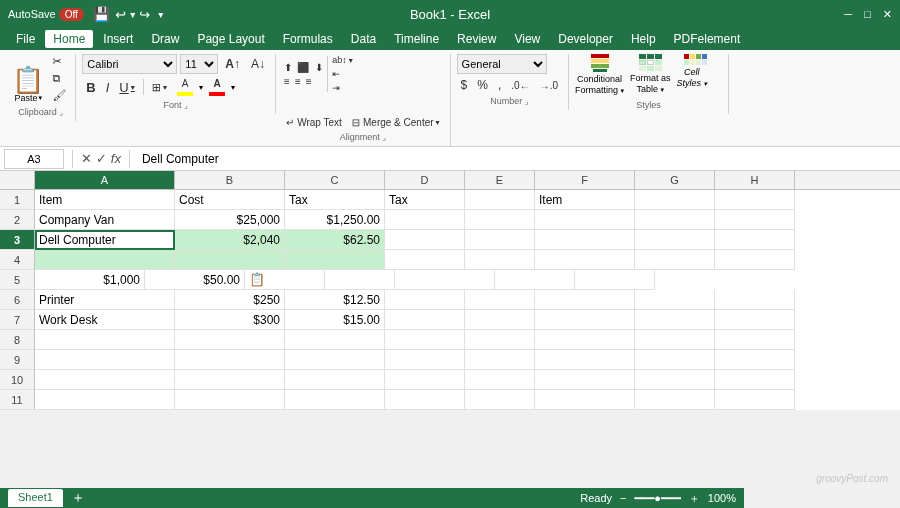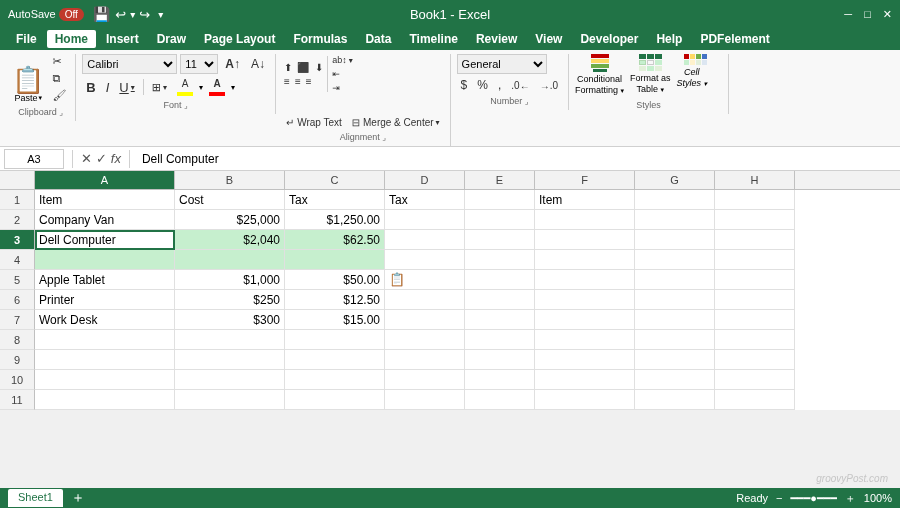--- a/index.html
+++ b/index.html
@@ -6,21 +6,21 @@
     body { font-family: 'Segoe UI', Arial, sans-serif; font-size: 12px; background: #f0f0f0; width: 900px; height: 508px; overflow: hidden; }
 
     
     #title-bar { background: #217346; color: white; height: 28px; display: flex; align-items: center; justify-content: center; font-size: 13px; position: relative; }
     #title-bar .left-controls { position: absolute; left: 8px; display: flex; align-items: center; gap: 4px; font-size: 11px; }
     #title-bar .autosave { display: flex; align-items: center; gap: 3px; font-size: 11px; }
     #title-bar .toggle-off { background: #c0392b; border-radius: 8px; padding: 1px 6px; font-size: 10px; color: white; }
     #title-bar .right-controls { position: absolute; right: 8px; display: flex; gap: 12px; font-size: 11px; }
 
     
-    #menu-bar { background: #217346; color: white; height: 22px; display: flex; align-items: center; padding: 0 8px; gap: 2px; font-weight: bold; }
+    #menu-bar { background: #217346; color: white; height: 22px; display: flex; align-items: center; padding: 0 8px; gap: 2px; }
     .menu-item { padding: 2px 8px; cursor: pointer; font-size: 12px; color: white; border-radius: 2px; }
     .menu-item.active { background: white; color: #217346; }
 
     
     #ribbon { background: #f8f8f8; border-bottom: 1px solid #d0d0d0; padding: 4px 6px 0; display: flex; align-items: flex-start; gap: 0; }
     .ribbon-group { display: flex; flex-direction: column; border-right: 1px solid #d0d0d0; padding: 0 6px 4px; min-width: fit-content; }
     .ribbon-group-label { font-size: 9px; color: #666; text-align: center; margin-top: 2px; border-top: none; }
     .ribbon-top { display: flex; align-items: center; gap: 3px; margin-bottom: 2px; }
     .ribbon-row { display: flex; align-items: center; gap: 2px; }
     .rb-btn { background: none; border: none; cursor: pointer; padding: 2px 4px; border-radius: 2px; font-size: 11px; color: #333; display: flex; align-items: center; gap: 2px; white-space: nowrap; }
@@ -325,21 +325,20 @@
         <div class="sheet-cell col-b selected-range"></div>
         <div class="sheet-cell col-c selected-range"></div>
         <div class="sheet-cell col-d"></div>
         <div class="sheet-cell col-e"></div>
         <div class="sheet-cell col-f"></div>
         <div class="sheet-cell col-g"></div>
         <div class="sheet-cell col-h"></div>
       </div>
       <div class="sheet-row">
         <div class="row-num">5</div>
-        <div class="sheet-cell col-a">Apple Tablet</div>
         <div class="sheet-cell col-b right-align">$1,000</div>
         <div class="sheet-cell col-c right-align">$50.00</div>
         <div class="sheet-cell col-d" style="position: relative;">
           <span style="position: absolute; left: 4px; top: 2px; font-size: 13px; cursor: pointer;">📋</span>
         </div>
         <div class="sheet-cell col-e"></div>
         <div class="sheet-cell col-f"></div>
         <div class="sheet-cell col-g"></div>
         <div class="sheet-cell col-h"></div>
       </div>
@@ -409,21 +408,21 @@
         <div class="sheet-cell col-g"></div>
         <div class="sheet-cell col-h"></div>
       </div>
     </div>
 </div>
 
 <div class="watermark" style="position:fixed;bottom:24px;right:12px;">
   <span>groovyPost.com</span>
 </div>
 
-<div id="status-bar" style="position:fixed;bottom:0;width:900px;">
+<div id="status-bar" style="position:fixed;bottom:0;width:744px;">
   <div style="display:flex;gap:8px;">
     <span style="background:white;color:#217346;padding:2px 10px;border-radius:2px 2px 0 0;font-size:11px;">Sheet1</span>
     <span style="color:white;cursor:pointer;font-size:14px;">＋</span>
   </div>
   <div style="display:flex;gap:8px;align-items:center;">
     <span style="font-size:11px;">Ready</span>
     <span style="cursor:pointer;">−</span>
     <span style="cursor:pointer;">━━━●━━━</span>
     <span style="cursor:pointer;">＋</span>
     <span>100%</span>

